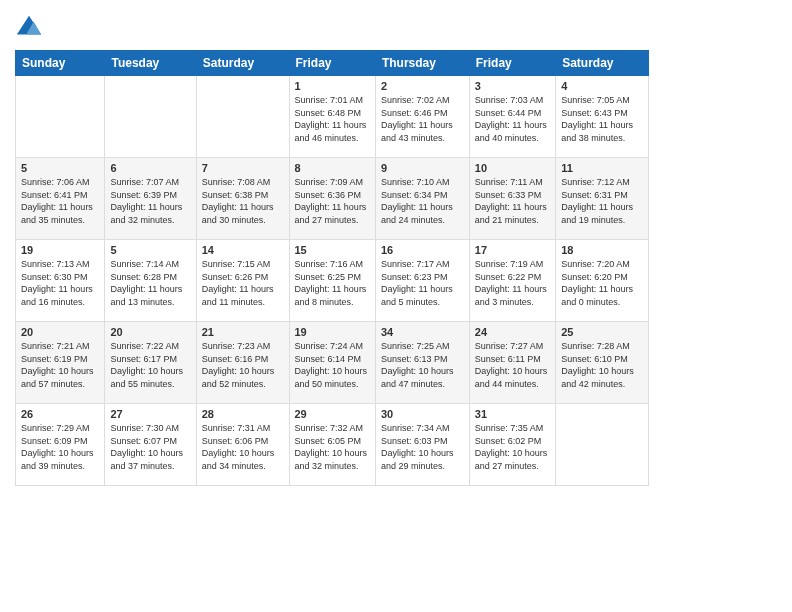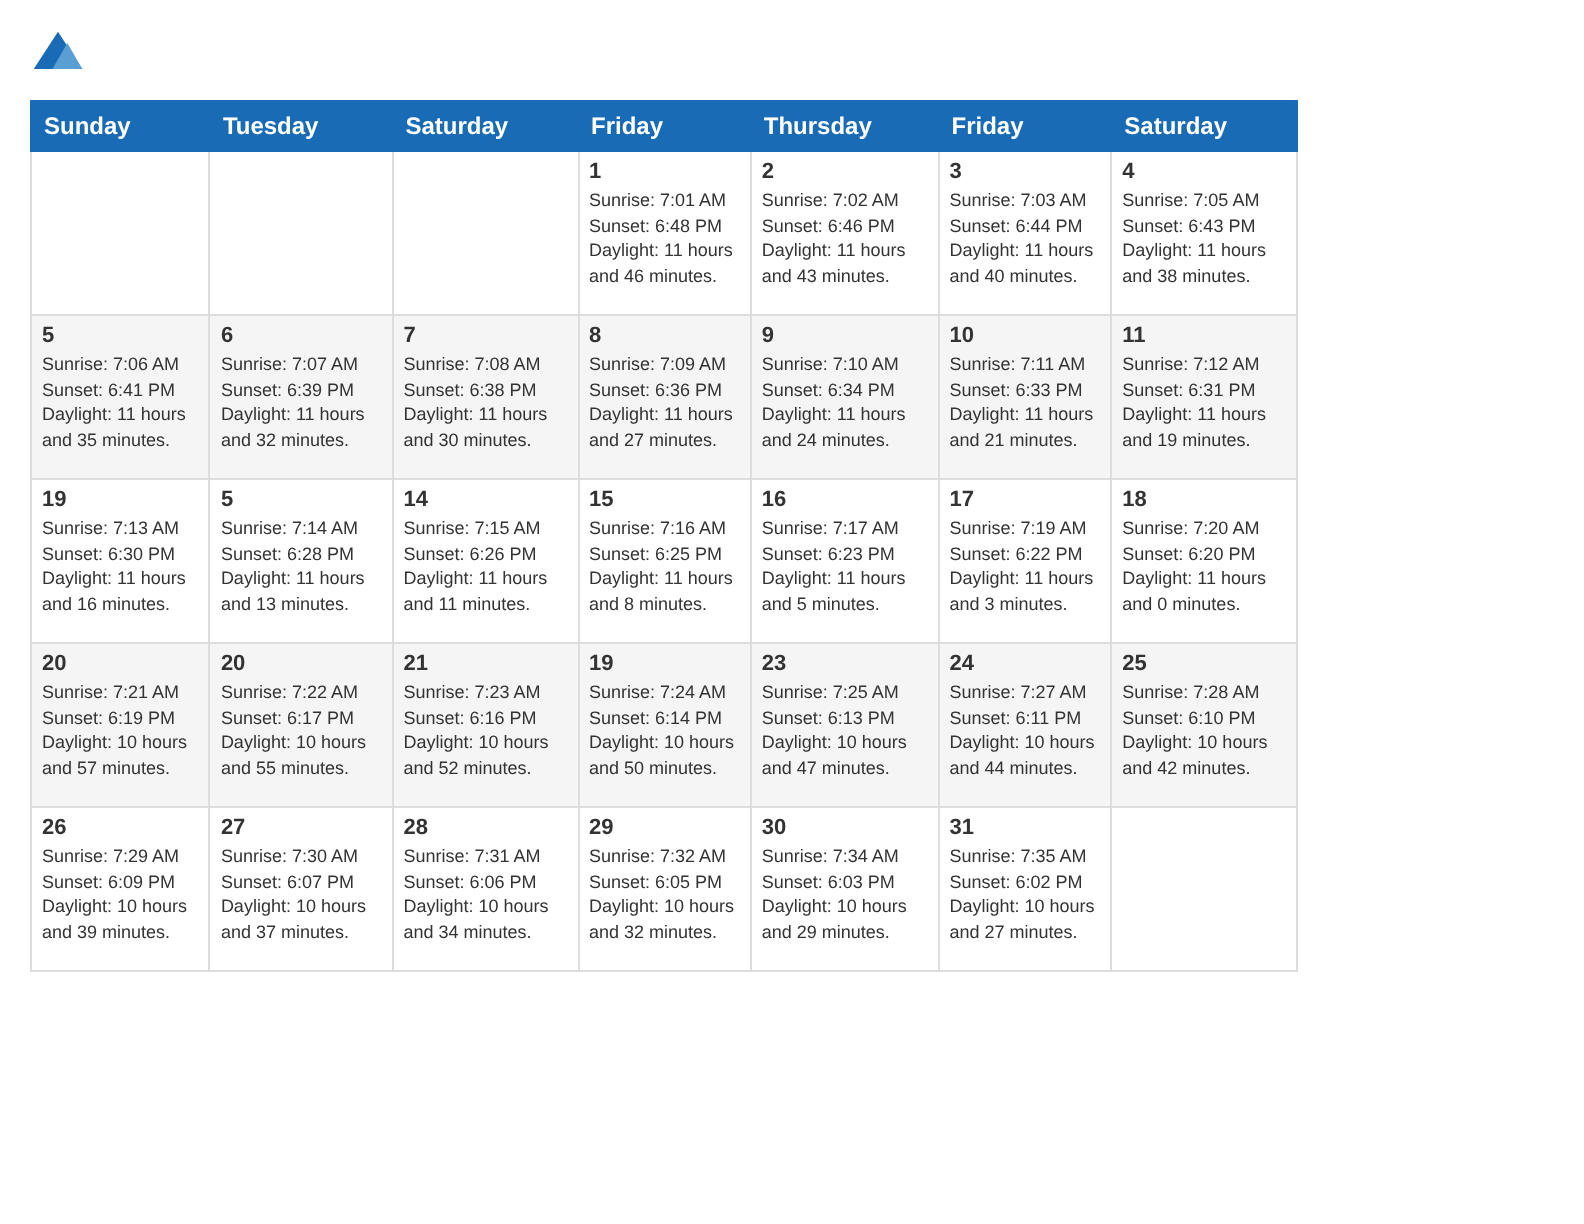--- a/index.html
+++ b/index.html
@@ -227,21 +227,21 @@
           </td>
           <td>
             <span class="day-num">21</span>
             <div class="day-info">Sunrise: 7:23 AM<br>Sunset: 6:16 PM<br>Daylight: 10 hours<br>and 52 minutes.</div>
           </td>
           <td>
             <span class="day-num">19</span>
             <div class="day-info">Sunrise: 7:24 AM<br>Sunset: 6:14 PM<br>Daylight: 10 hours<br>and 50 minutes.</div>
           </td>
           <td>
-            <span class="day-num">23</span>
+            <span class="day-num">34</span>
             <div class="day-info">Sunrise: 7:25 AM<br>Sunset: 6:13 PM<br>Daylight: 10 hours<br>and 47 minutes.</div>
           </td>
           <td>
             <span class="day-num">24</span>
             <div class="day-info">Sunrise: 7:27 AM<br>Sunset: 6:11 PM<br>Daylight: 10 hours<br>and 44 minutes.</div>
           </td>
           <td>
             <span class="day-num">25</span>
             <div class="day-info">Sunrise: 7:28 AM<br>Sunset: 6:10 PM<br>Daylight: 10 hours<br>and 42 minutes.</div>
           </td>

